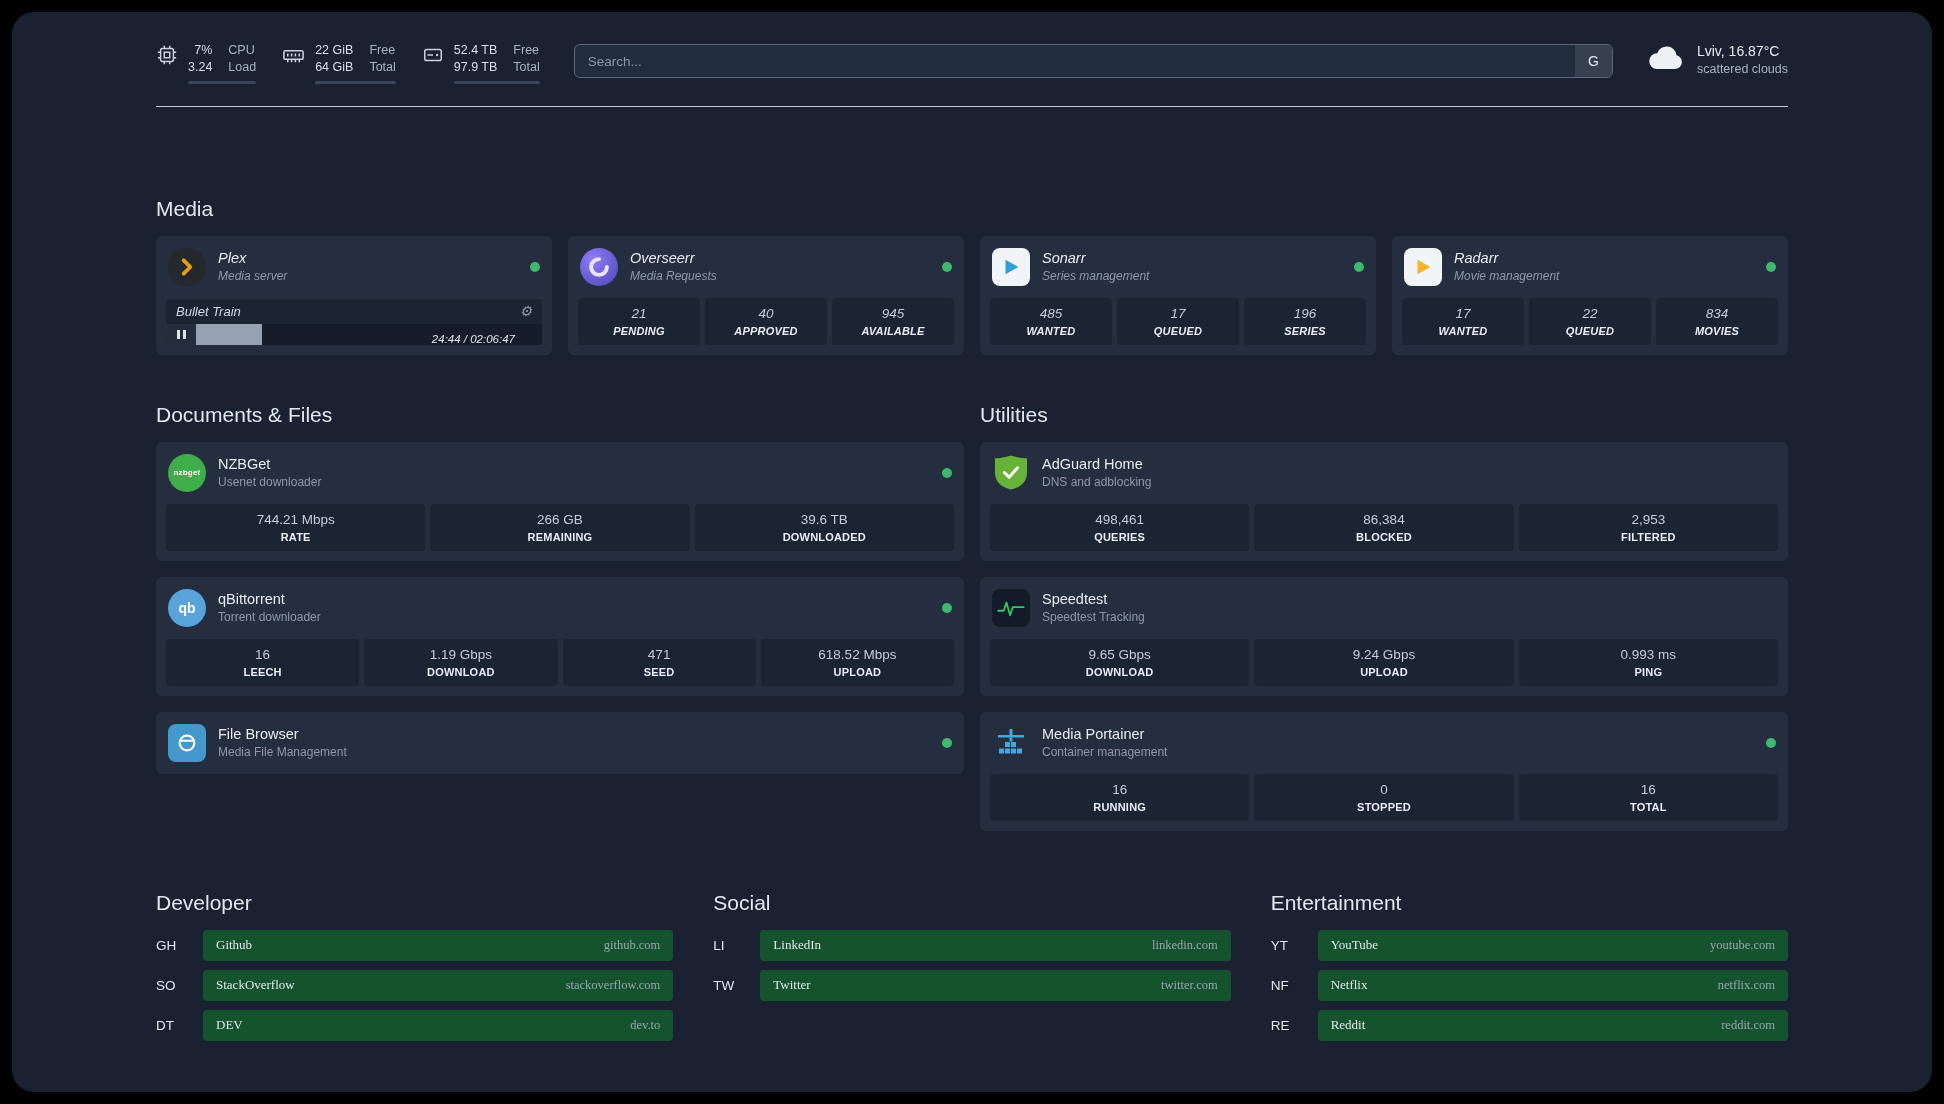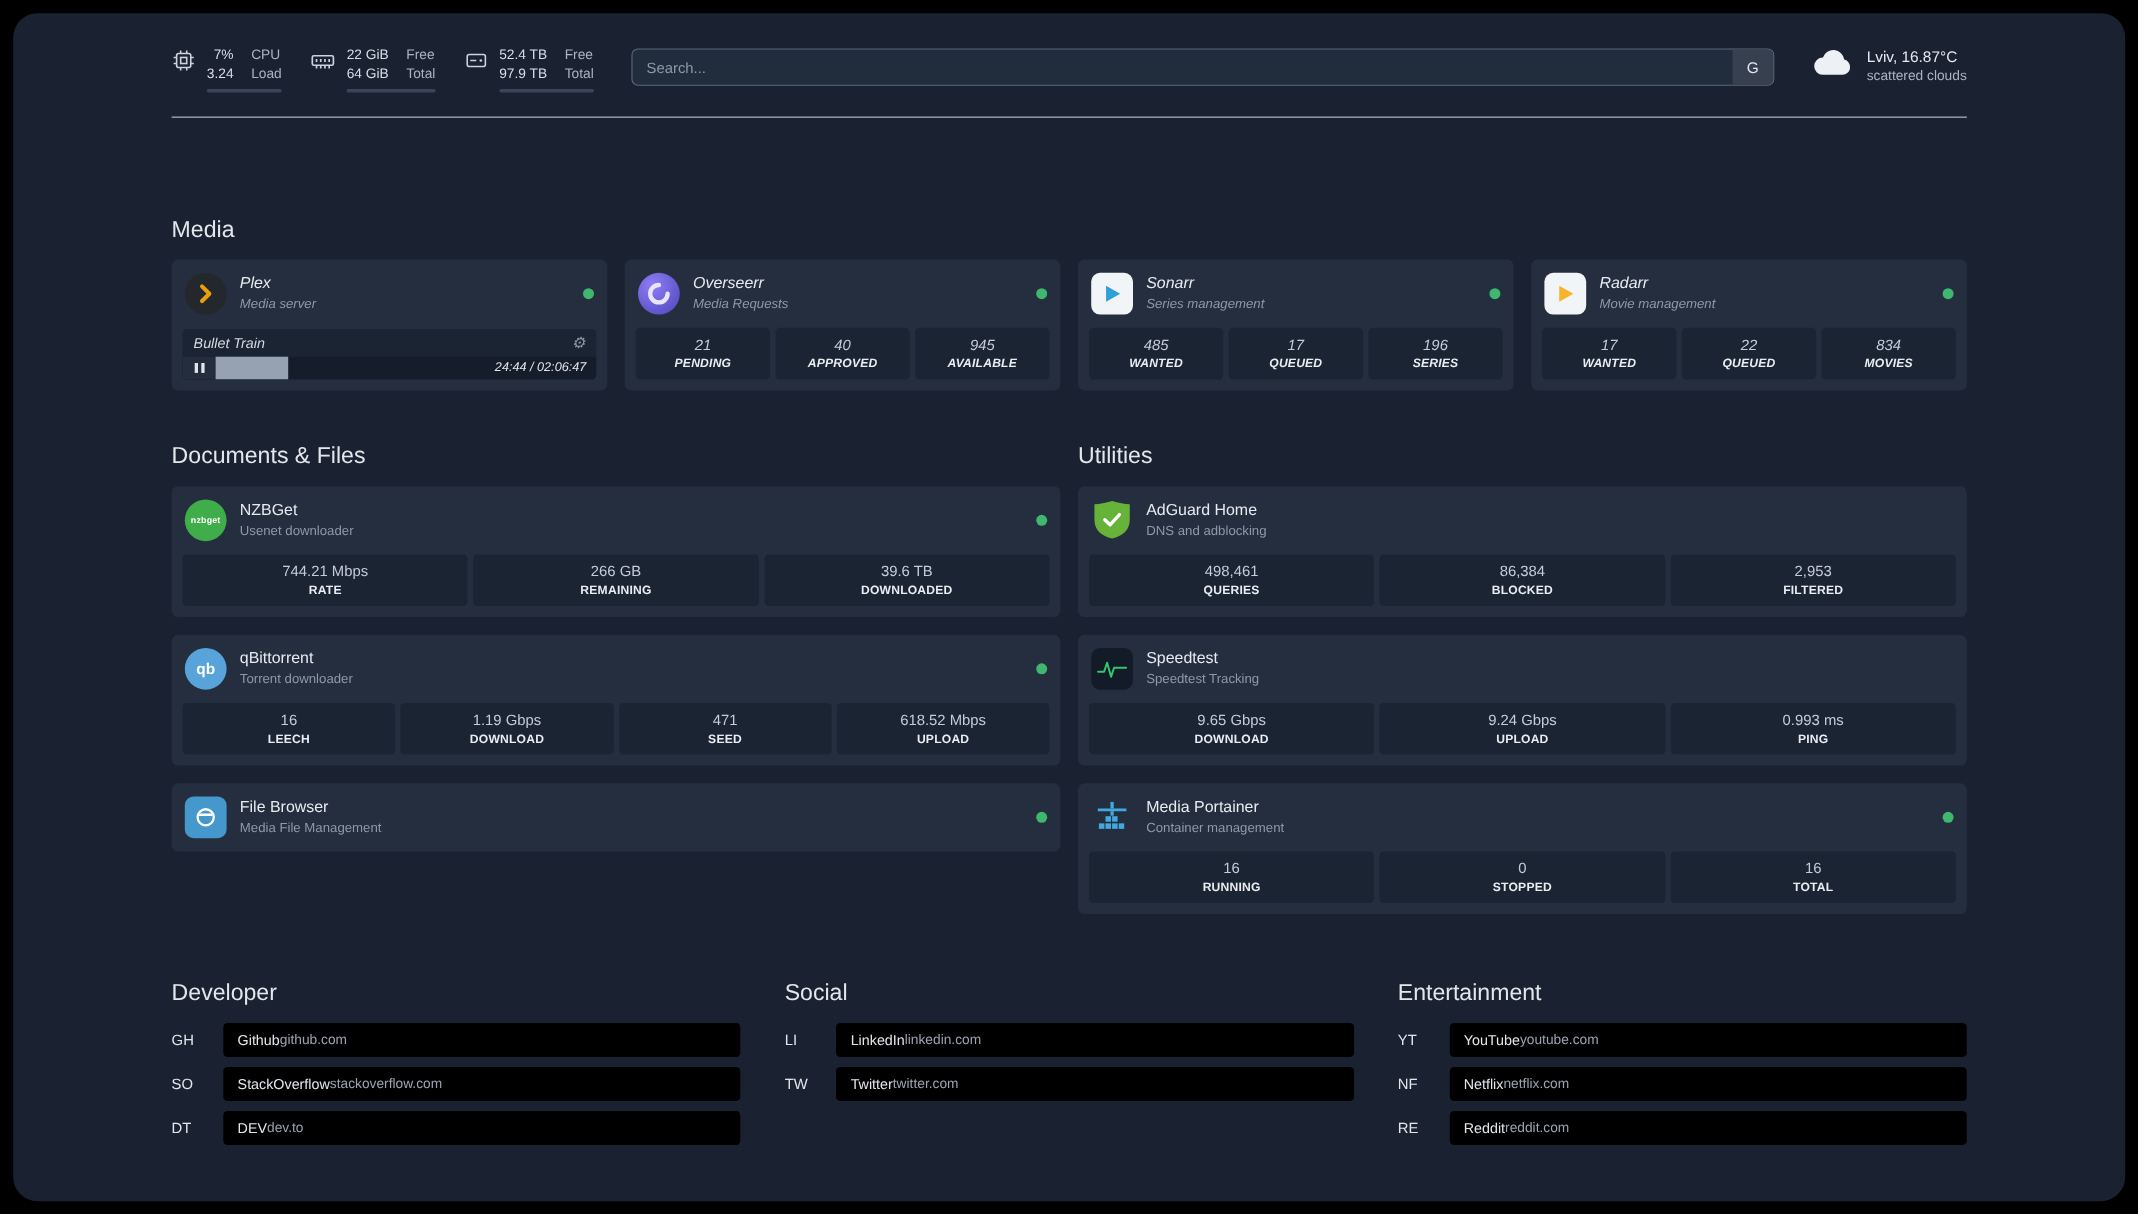--- a/index.html
+++ b/index.html
@@ -47,33 +47,33 @@
   .stat-v { font-size: 13.5px; color: #c4ccd7; white-space: nowrap; }
   .stat-l { font-size: 11px; font-weight: bold; color: #e9edf2; margin-top: 4px; letter-spacing: .2px; white-space: nowrap; }
 
   
   .player { margin: 0 10px 10px; }
   .np-row { background: #1b2432; border-radius: 4px 4px 0 0; display: flex; justify-content: space-between; align-items: center; padding: 5px 10px; font-size: 13px; color: #d3d9e1; }
   .gear { color: #8e97a6; font-size: 14px; cursor: pointer; line-height: 1; }
   .bar-row { display: flex; height: 21px; background: #151d2a; border-radius: 0 0 4px 4px; overflow: hidden; }
   .pause { width: 30px; background: #232d3c; display: flex; align-items: center; justify-content: center; gap: 3px; cursor: pointer; flex: none; }
   .pause i { width: 3px; height: 9px; background: #e0e5eb; display: block; }
-  .track { flex: 1; position: relative; display: flex; align-items: center; justify-content: flex-end; padding-right: 9px; }
+  .track { flex: 1; position: relative; display: flex; align-items: flex-end; justify-content: flex-end; padding-right: 27px; }
   .track-fill { position: absolute; left: 0; top: 0; bottom: 0; background: #96a1b2; }
   .time { position: relative; font-size: 11.5px; color: #e3e8ee; }
 
   
   .two-col { display: grid; grid-template-columns: 1fr 1fr; column-gap: 16px; margin-top: 48px; }
   .stack { display: flex; flex-direction: column; gap: 16px; }
 
   
   .links-grid { display: grid; grid-template-columns: 1fr 1fr 1fr; column-gap: 40px; margin-top: 60px; padding-bottom: 40px; align-items: start; }
   .link-row { display: flex; align-items: center; margin-bottom: 9px; }
   .link-abbr { width: 47px; font-size: 13.5px; color: #e1e6ec; flex: none; }
-  .link-pill { flex: 1; display: flex; align-items: center; background: #000000; border-radius: 4px; padding: 0 13px; height: 31px; cursor: pointer; }
+  .link-pill { flex: 1; display: flex; justify-content: space-between; align-items: center; background: #14532d; border-radius: 4px; padding: 0 13px; height: 31px; cursor: pointer; font-family: Liberation Serif, serif; }
   .link-name { color: #e3e7ec; font-size: 13px; }
   .link-url { color: #9aa3b2; font-size: 12.5px; }
 
   
   .icon-plex { background: #24272c; }
   .icon-overseerr { background: radial-gradient(circle at 35% 30%, #8f7df5, #4c44b8); }
   .icon-sonarr, .icon-radarr { background: #f2f5f8; }
   .icon-nzbget { background: #3fad49; }
   .nzb-text { font-size: 8px; font-weight: bold; color: #fff; letter-spacing: .2px; }
   .icon-qbit { background: #58a3da; }

